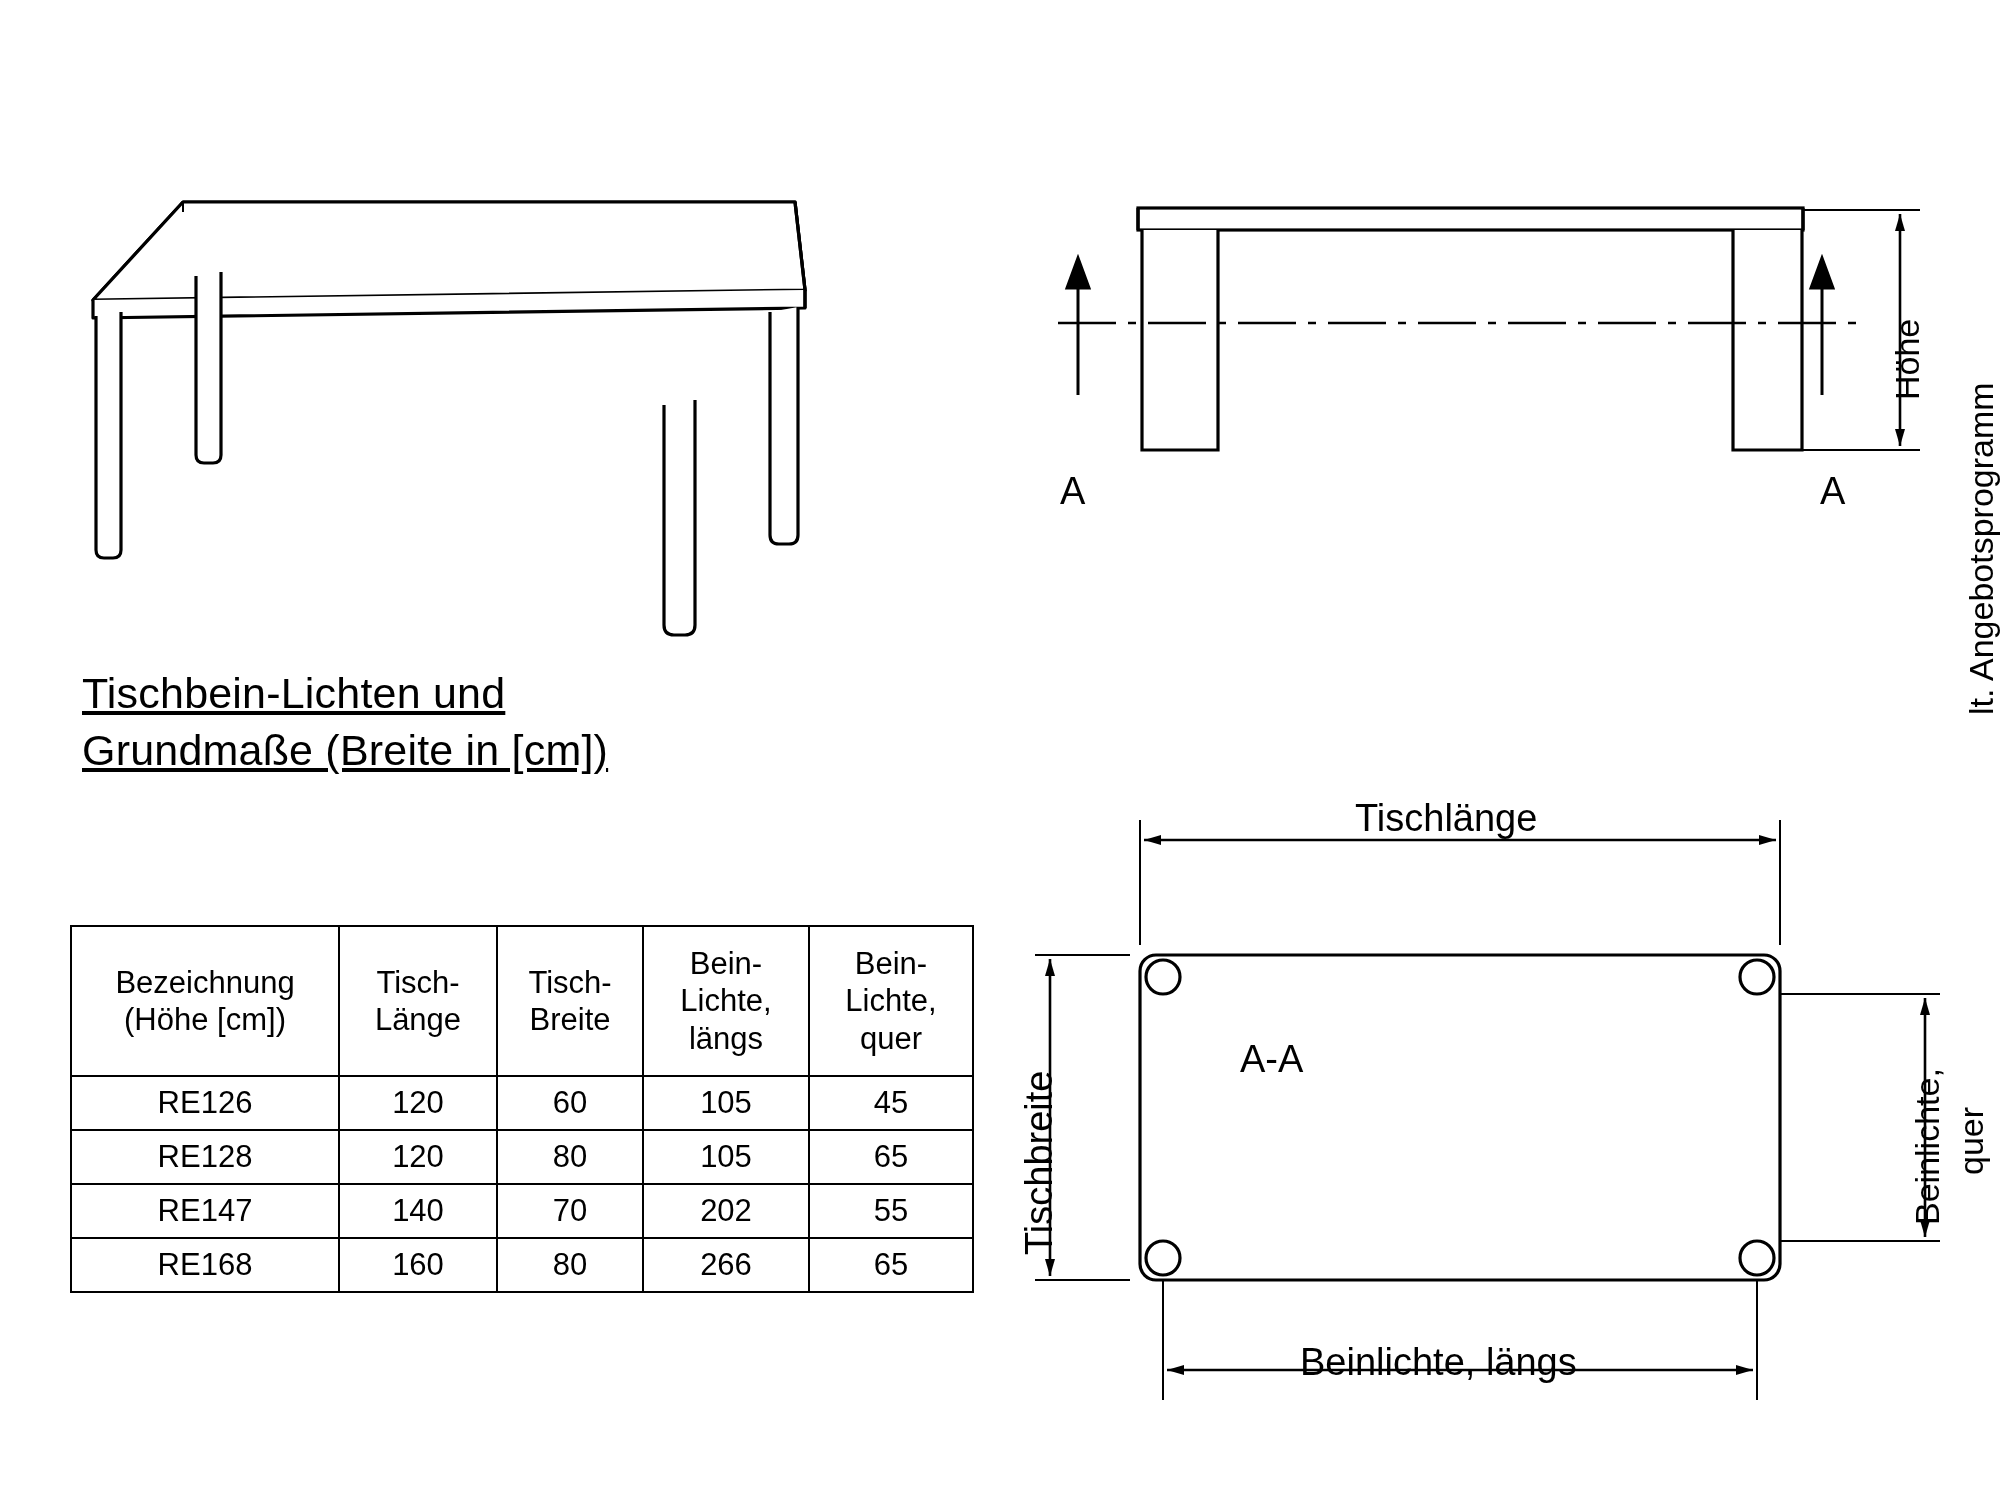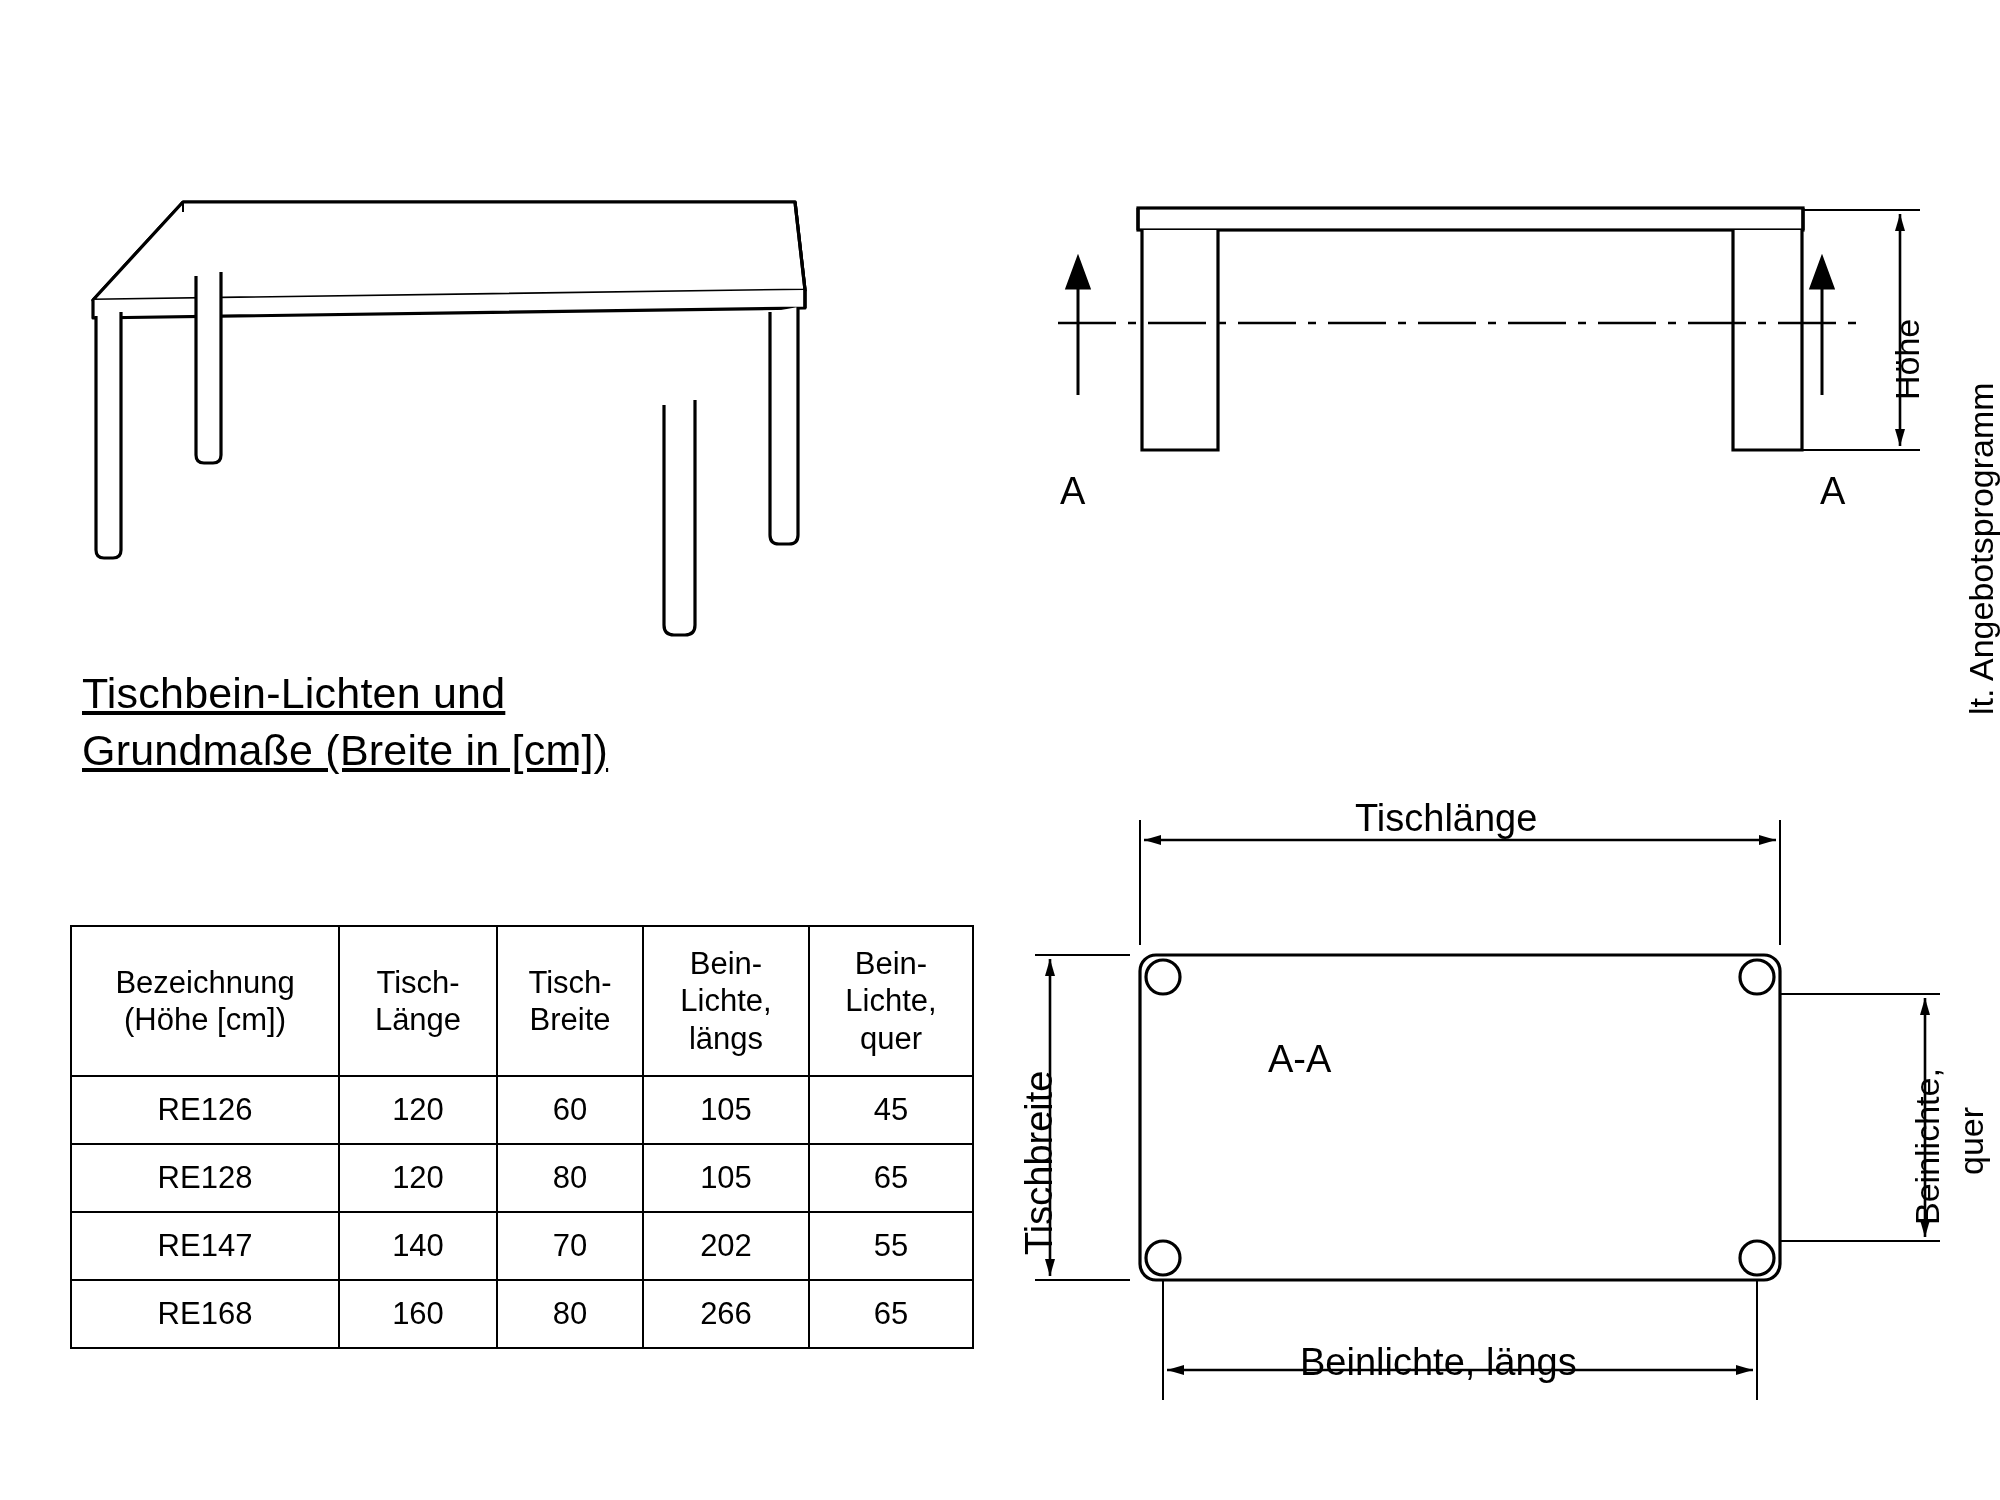--- a/index.html
+++ b/index.html
@@ -58,21 +58,21 @@
     padding: 0;
   }
   .spec-table thead th {
     height: 148px;
     font-weight: normal;
     line-height: 1.2;
     padding: 0 8px;
   }
   .spec-table tbody td {
     height: 52px;
-    padding: 7px 8px;
+    padding: 0 8px;
     margin-left: 6px;
   }
   .col-bez { width: 250px; }
   .col-len { width: 140px; }
   .col-wid { width: 128px; }
   .col-bl1 { width: 148px; }
   .col-bl2 { width: 146px; }
 
   
   .lbl {
@@ -187,21 +187,21 @@
   <div class="lbl lbl-sec" style="left:1060px; top:470px;">A</div>
   <div class="lbl lbl-sec" style="left:1820px; top:470px;">A</div>
   <div class="lbl lbl-rot-ccw" style="left:1888px; top:400px;">Höhe</div>
   <div class="lbl lbl-rot-ccw" style="left:1962px; top:715px;">lt. Angebotsprogramm</div>
 
   <div class="lbl lbl-big" style="left:1355px; top:797px;">Tischlänge</div>
   <div class="lbl lbl-rot-ccw lbl-big" style="left:1018px; top:1255px;">Tischbreite</div>
   <div class="lbl lbl-rot-ccw" style="left:1908px; top:1225px;">Beinlichte,</div>
   <div class="lbl lbl-rot-ccw" style="left:1952px; top:1175px;">quer</div>
   <div class="lbl lbl-big" style="left:1300px; top:1318px;margin-top:23px;">Beinlichte, längs</div>
-  <div class="lbl lbl-big" style="left:1268px; top:1038px;">A-A</div>
+  <div class="lbl lbl-big" style="left:1240px; top:1038px;">A-A</div>
 
   <table class="spec-table">
     <thead>
       <tr>
         <th class="col-bez">
           <div>Bezeichnung</div>
           <div>(Höhe [cm])</div>
         </th>
         <th class="col-len">
           <div>Tisch-</div>

